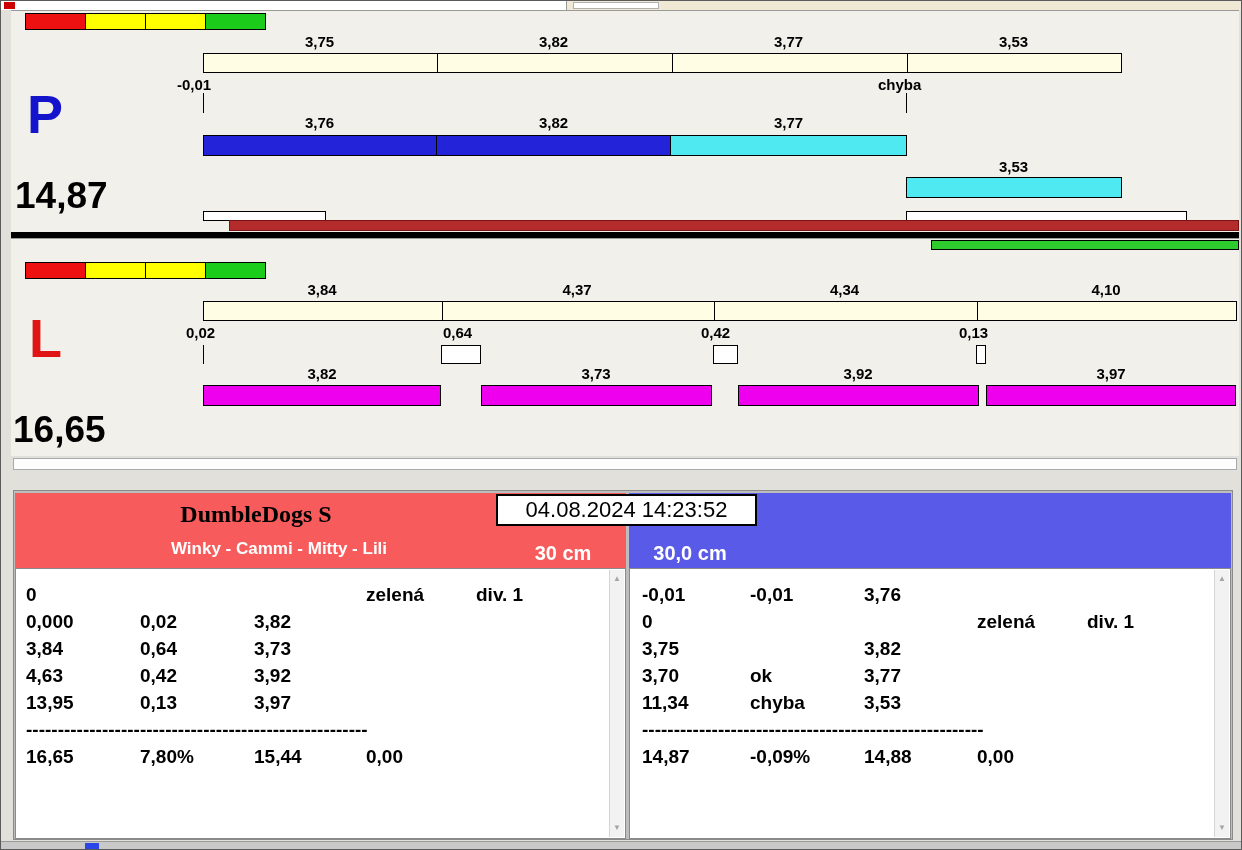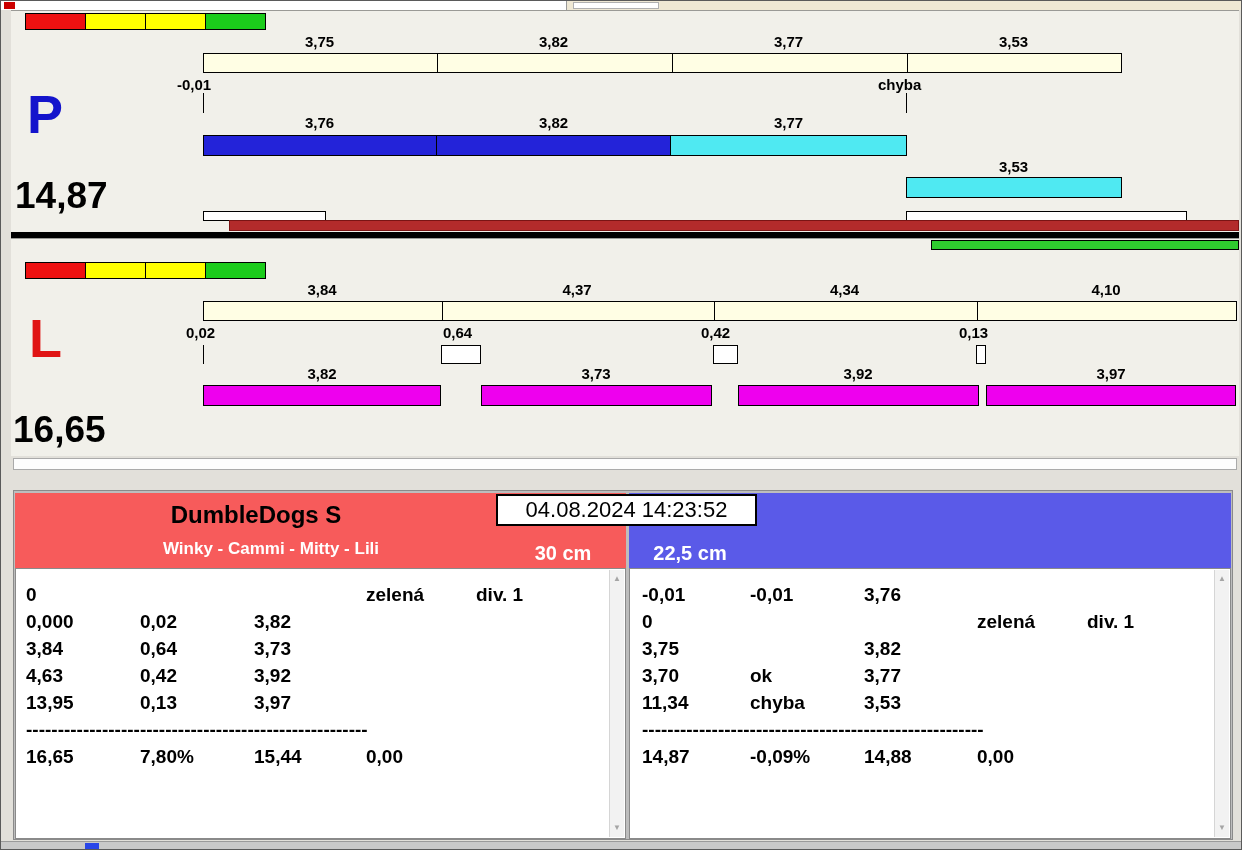--- a/index.html
+++ b/index.html
@@ -15,21 +15,21 @@
   .lane-letter { position:absolute; font-size:54px; font-weight:700; line-height:1; }
   .lane-total  { position:absolute; font-size:37px; font-weight:700; line-height:1; color:#000; }
   .lbl { position:absolute; font-size:15px; font-weight:700; color:#000;
          height:17px; line-height:17px; text-align:center; white-space:nowrap; }
   .lbl-left { text-align:left; }
   .bar { position:absolute; border:1px solid #000; }
   .bardiv { position:absolute; top:0; width:1px; height:100%; background:#000; }
   .tick { position:absolute; width:1px; background:#000; }
   .black-sep { position:absolute; background:#000; }
   .hdr { position:absolute; height:75px; }
-  .team-title { position:absolute; text-align:center; font-size:24px; font-weight:700; color:#000; }
+  .team-title { position:absolute; text-align:center; font-size:24px; font-weight:700; color:#000;font-family:Liberation Serif, serif; }
   .team-sub   { position:absolute; text-align:center; font-size:17px; font-weight:700; color:#fff; }
   .team-hgt   { position:absolute; text-align:center; font-size:20px; font-weight:700; color:#fff; }
   .dt-box { position:absolute; left:495px; top:493px; width:261px; height:32px;
             background:#fff; border:2px solid #000; z-index:6; text-align:center;
             font-size:22px; line-height:28px; color:#000; }
   .body-pane { position:absolute; top:567px; height:271px; background:#fff;
                border:1px solid #8a8a8a; }
   .pane-content { position:absolute; left:0; top:12px; right:18px; }
   .rrow { display:flex; line-height:27px; font-size:19px; font-weight:700; color:#000; white-space:pre; }
   .c { flex:none; overflow:hidden; }
@@ -145,26 +145,26 @@
   </div>
 
   <div class="abs" style="left:930px;top:239px;width:308px;height:10px;background:var(--strip-green,#2fcc2f);border:1px solid #000;z-index:3;"></div>
 
   <div class="abs" style="left:12px;top:457px;width:1224px;height:12px;background:#fdfdfd;border:1px solid #aaa;"></div>
 
   <div class="abs" style="left:12px;top:489px;width:1220px;height:350px;background:#bdbdbd;border:1px solid #8a8a8a;"></div>
 
   <div class="hdr" style="left:14px;top:492px;width:611px;background:var(--team-red,#f75b5b);">
     <div class="team-title" style="left:0;top:8px;width:482px;">DumbleDogs S</div>
-    <div class="team-sub" style="left:0;top:46px;width:512px;">Winky - Cammi - Mitty - Lili</div>
+    <div class="team-sub" style="left:8px;top:46px;width:512px;">Winky - Cammi - Mitty - Lili</div>
     <div class="team-hgt" style="left:498px;top:49px;width:100px;">30 cm</div>
   </div>
 
   <div class="hdr" style="left:628px;top:492px;width:602px;background:var(--team-blue,#5a5ae8);">
-    <div class="team-hgt" style="left:6px;top:49px;width:110px;">22,5 cm</div>
+    <div class="team-hgt" style="left:6px;top:49px;width:110px;">30,0 cm</div>
   </div>
 
   <div class="dt-box">04.08.2024 14:23:52</div>
 
   <div class="body-pane pane-left" style="left:14px;width:611px;">
     <div class="pane-content">
       <div class="rrow">
         <span class="c c1">0</span><span class="c c2"></span><span class="c c3"></span><span class="c c4">zelená</span><span class="c c5">div. 1</span>
       </div>
       <div class="rrow">

